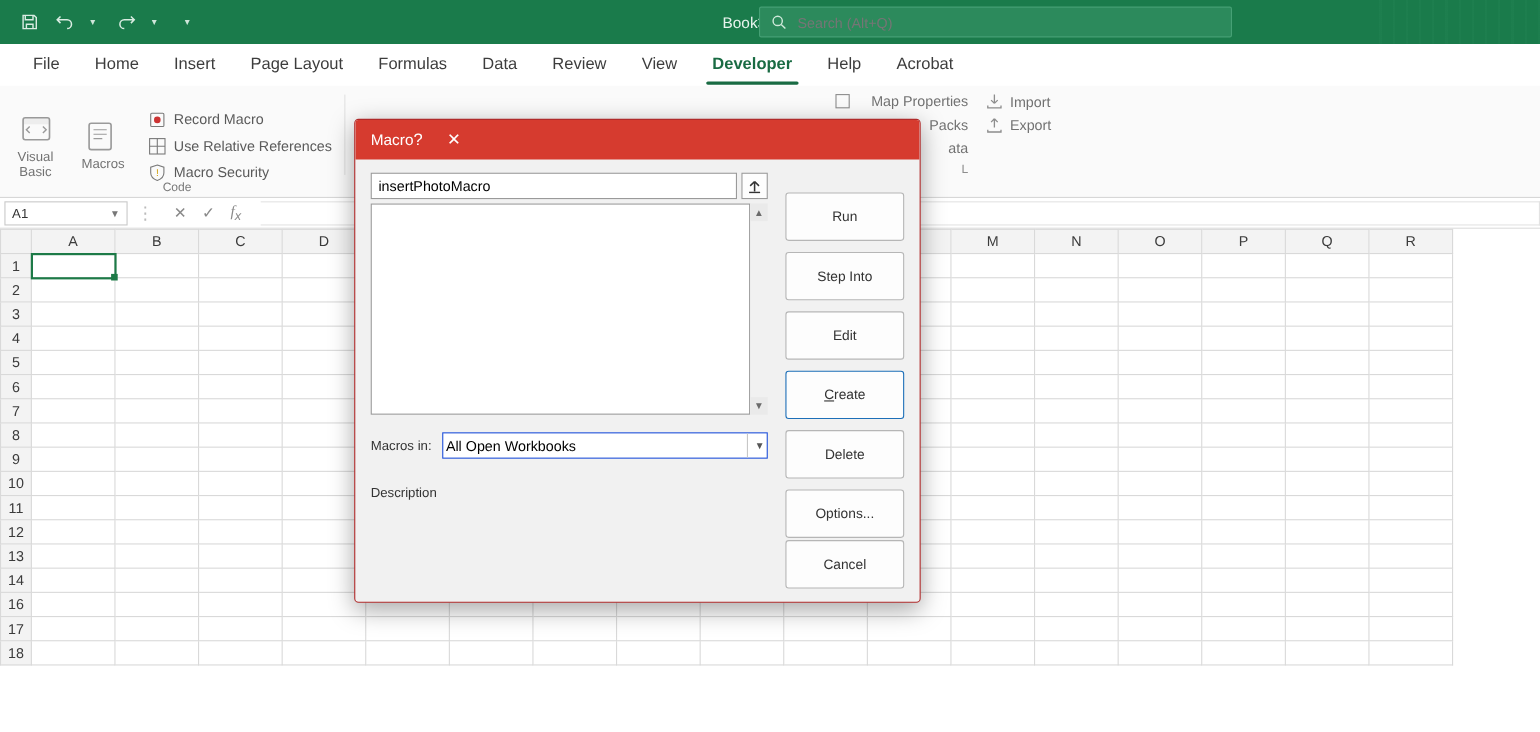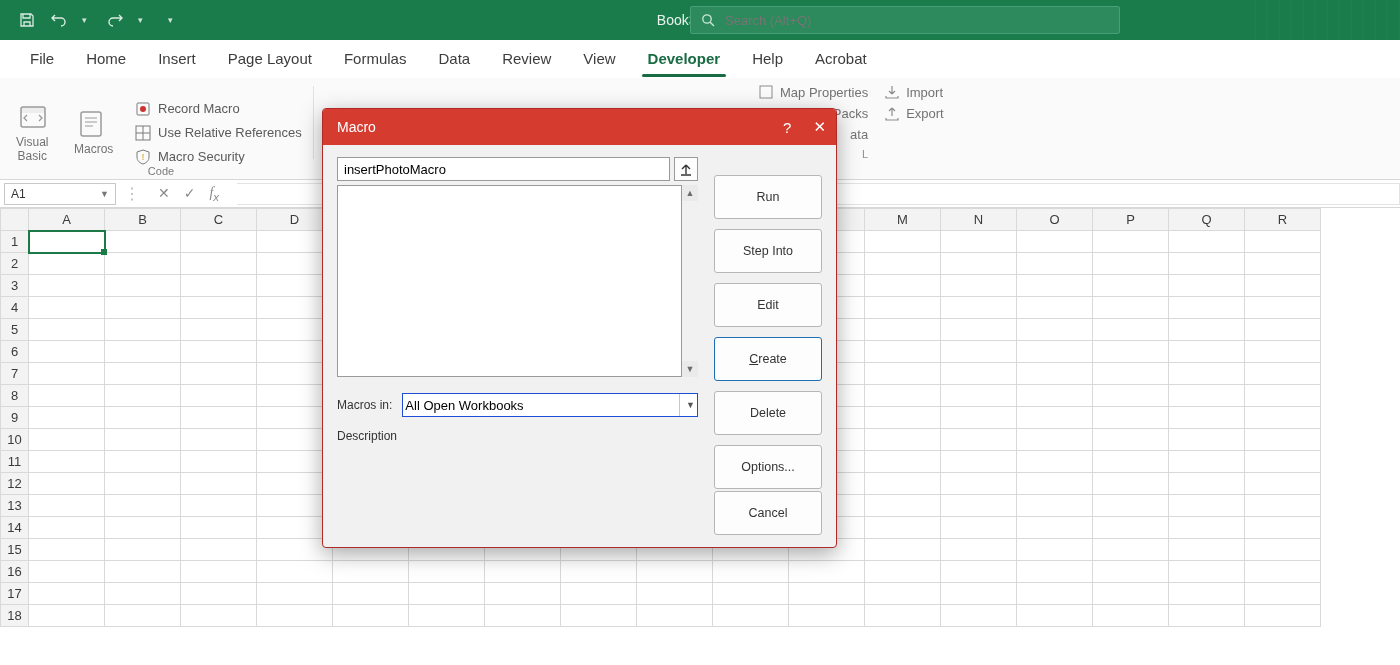--- a/index.html
+++ b/index.html
@@ -72,21 +72,21 @@
   td.selcell::after { content:""; position:absolute; right:-3px; bottom:-3px; width:6px; height:6px;
                       background:#1d7a47;}
   th.selcol { background:#e6efe9;}
   th.selrow { background:#e6efe9;}
   
   .dialog { position:absolute; left:322px; top:108px; width:515px; height:440px;
             background:#f1f1f1; border:1px solid #b02a2a; border-radius:4px;
             box-shadow:0 6px 22px rgba(0,0,0,.35); display:flex; flex-direction:column;
             overflow:hidden;}
   .dlg-titlebar { height:36px; background:#d63b2f; color:#fff; display:flex; align-items:center;
-                  justify-content:space-between; padding:0 10px 0 14px; font-size:14px;}
+                  justify-content:flex-start; padding:0 10px 0 14px; font-size:14px;}
   .dlg-titlebar .tbtns { display:flex; gap:22px; align-items:center;}
   .dlg-titlebar .tbtns span { cursor:pointer; font-size:15px; }
   .dlg-body { flex:1; padding:12px 14px 12px 14px; display:flex; gap:16px;}
   .dlg-left { flex:1; display:flex; flex-direction:column;}
   .dlg-label { font-size:12px; color:#333; margin-bottom:4px;}
   .dlg-label u { text-decoration:underline;}
   .name-row { display:flex; gap:4px;}
   .name-input { flex:1; height:24px; border:1px solid #9a9a9a; background:#fff; font-size:13px;
                 padding:0 6px; outline:none;}
   .goto-btn { width:24px; height:24px; border:1px solid #9a9a9a; background:#fdfdfd;
@@ -266,21 +266,21 @@
               <line x1="2" y1="10" x2="14" y2="10" stroke="#7a7a7a"></line>
             </svg>
         </span>
         <span>Properties</span>
       </div>
     </div>
   </div>
 
   <div class="rightgroups faded">
     <div style="display:flex;flex-direction:column;gap:6px;font-size:13px;color:#5a5a5a;padding:6px 8px;">
-      <div class="row" style="display:flex;align-items:center;gap:6px">
+      <div class="row" style="display:flex;align-items:flex-start;gap:18px">
         <span>
           <svg width="16" height="16" viewBox="0 0 16 16">
               <rect x="2" y="2" width="12" height="12" fill="none" stroke="#7a7a7a"></rect>
             </svg>
         </span>
         <span>Map Properties</span>
       </div>
       <div class="row" style="display:flex;align-items:center;gap:6px;justify-content:flex-end">
         <span style="width:42px"></span>
           <span>Packs</span>
@@ -624,40 +624,20 @@
           <td></td>
           <td></td>
           <td></td>
           <td></td>
           <td></td>
           <td></td>
           <td></td>
           <td></td>
         </tr>
     <tr>
-          <th class="rowhdr">15</th>
-          <td></td>
-          <td></td>
-          <td></td>
-          <td></td>
-          <td></td>
-          <td></td>
-          <td></td>
-          <td></td>
-          <td></td>
-          <td></td>
-          <td></td>
-          <td></td>
-          <td></td>
-          <td></td>
-          <td></td>
-          <td></td>
-          <td></td>
-        </tr>
-    <tr>
           <th class="rowhdr">16</th>
           <td></td>
           <td></td>
           <td></td>
           <td></td>
           <td></td>
           <td></td>
           <td></td>
           <td></td>
           <td></td>
@@ -742,21 +722,21 @@
           <div class="arr">▼</div>
         </div>
       </div>
       <div class="macrosin-row">
         <span class="dlg-label" style="margin:0">Macros in:</span>
         <div class="sel">
           <span>All Open Workbooks</span>
           <span class="dd">▼</span>
         </div>
       </div>
-      <div class="dlg-label" style="margin-top:12px">Description</div>
+      <div class="dlg-label" style="margin-top:24px">Description</div>
     </div>
     <div class="dlg-right">
       <div class="dlg-btn">Run</div>
       <div class="dlg-btn">Step Into</div>
       <div class="dlg-btn">Edit</div>
       <div class="dlg-btn primary"><u>C</u>reate</div>
       <div class="dlg-btn">Delete</div>
       <div class="dlg-btn">Options...</div>
     </div>
   </div>

